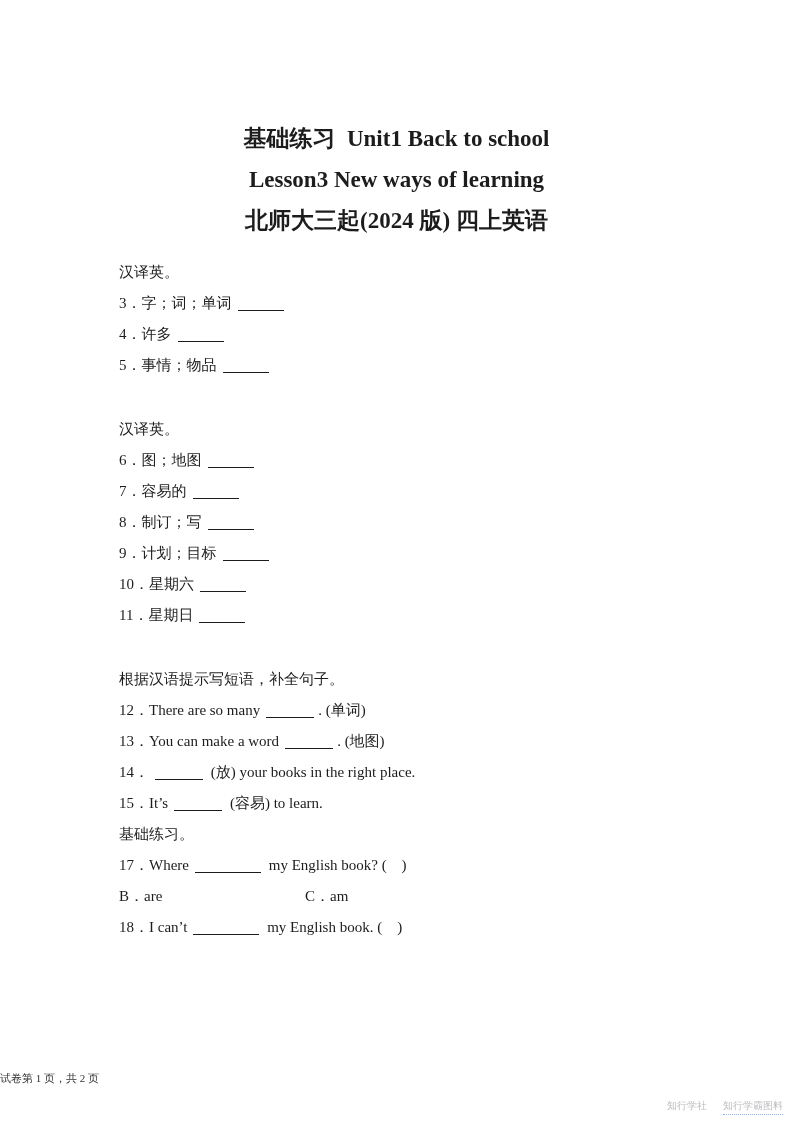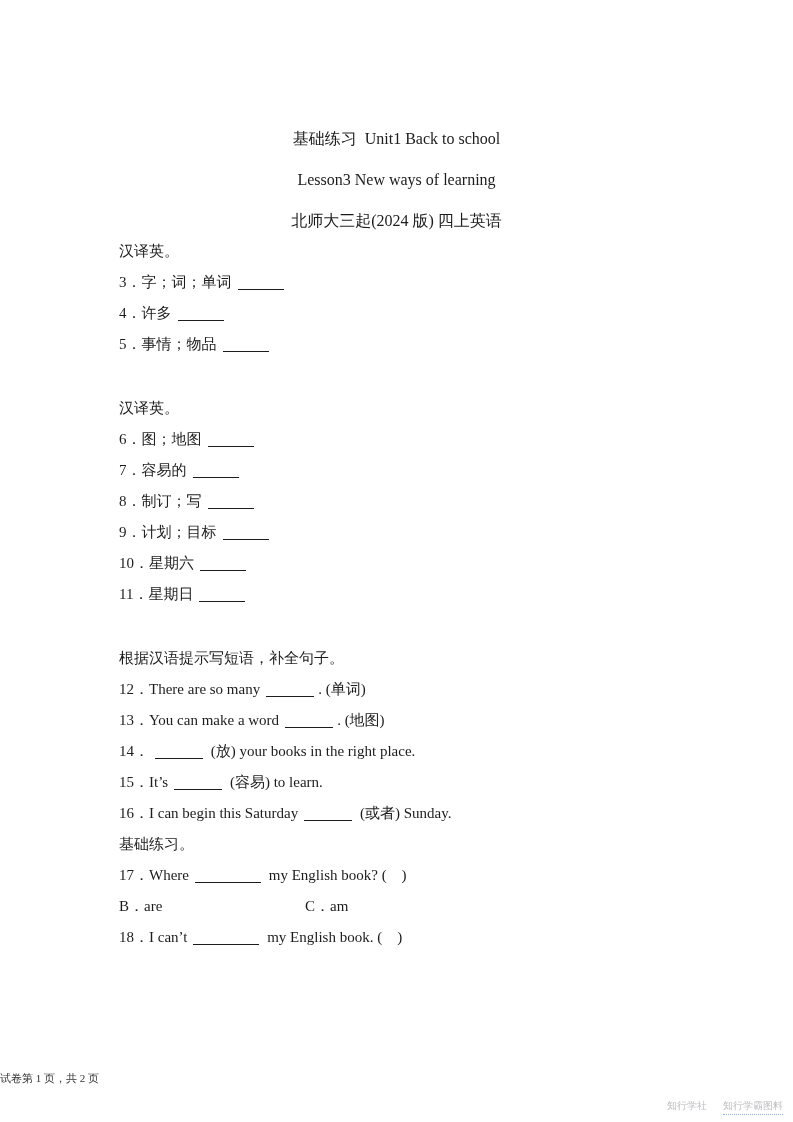--- a/index.html
+++ b/index.html
@@ -10,28 +10,28 @@
     overflow:hidden;
     font-family:"Liberation Serif","DejaVu Serif",serif;
     color:#1c1c1c;
   }
   .title-block{
     position:absolute;
     left:0;top:118px;width:793px;
     text-align:center;
   }
   .title-line{
-    font-size:16px;
-    font-weight:normal;
+    font-size:23px;
+    font-weight:bold;
     line-height:41px;
     white-space:pre-wrap;
   }
   .content{
     position:absolute;
-    left:119px;top:236px;right:50px;
+    left:119px;top:257px;right:50px;
   }
   .line{
     font-size:15px;
     line-height:31px;
     white-space:pre-wrap;
   }
   .sec-gap{height:33px;}
   .blank{
     display:inline-block;
     width:46px;height:1px;
@@ -96,21 +96,20 @@
     <div class="line"><span>10．星期六</span><span class="blank"></span></div>
     <div class="line"><span>11．星期日</span><span class="blank"></span></div>
 
     <div class="sec-gap"></div>
 
     <div class="line">根据汉语提示写短语，补全句子。</div>
     <div class="line"><span>12．There are so many</span><span class="blank w48"></span><span>. (单词)</span></div>
     <div class="line"><span>13．You can make a word</span><span class="blank w48"></span><span>. (地图)</span></div>
     <div class="line"><span>14．</span><span class="blank w48"></span><span> (放) your books in the right place.</span></div>
     <div class="line"><span>15．It’s</span><span class="blank w48"></span><span> (容易) to learn.</span></div>
-    <div class="line"><span>16．I can begin this Saturday</span><span class="blank w48"></span><span> (或者) Sunday.</span></div>
 
     <div class="line">基础练习。</div>
     <div class="line"><span>17．Where</span><span class="blank w66"></span><span> my English book? (    )</span></div>
     <div class="options-row">
       <span>B．are</span>
       <span>C．am</span>
     </div>
     <div class="line"><span>18．I can’t</span><span class="blank w66"></span><span> my English book. (    )</span></div>
 
   </div>

